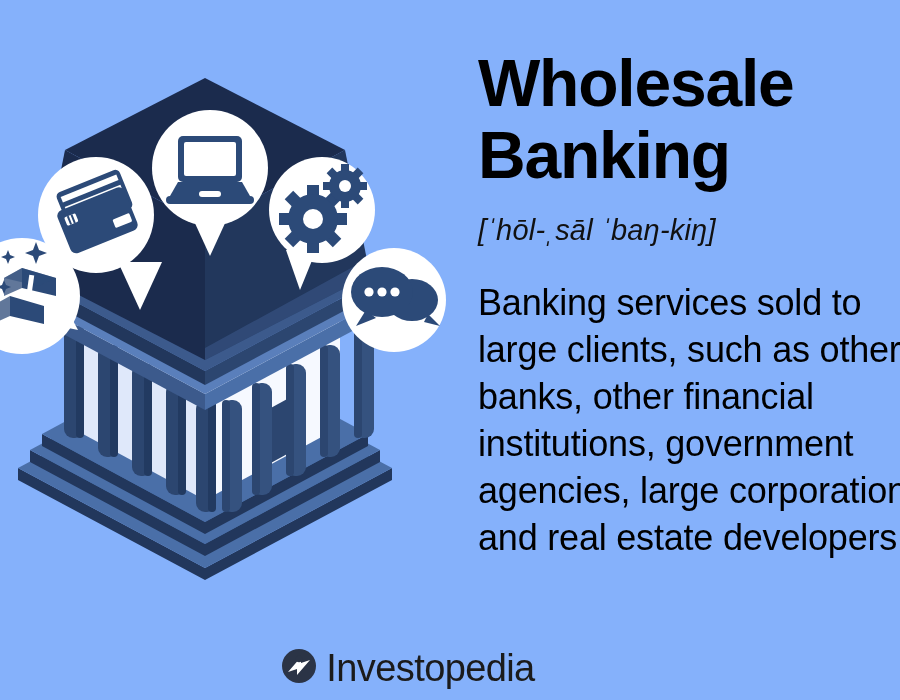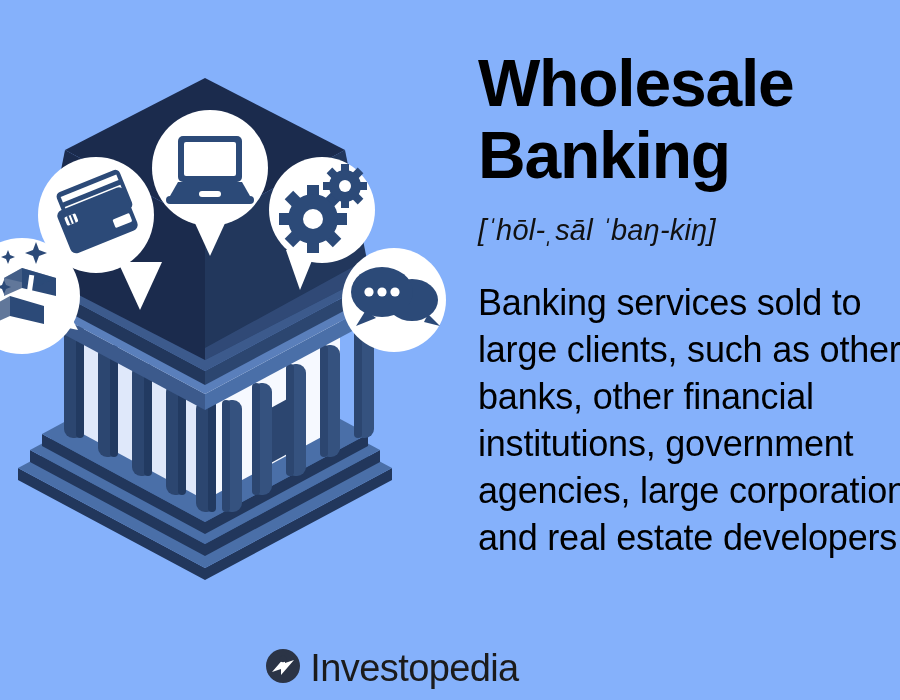--- a/index.html
+++ b/index.html
@@ -64,20 +64,21 @@
   
   #footer {
     position: absolute;
     left: 0;
     top: 636px;
     width: 784px;
     height: 64px;
     display: flex;
     align-items: center;
     justify-content: center;
+    padding-left: 16px;
   }
   #brand {
     display: flex;
     align-items: center;
     gap: 9px;
   }
   #brand-name {
     font-size: 38px;
     color: #1b1b1b;
     letter-spacing: -0.6px;

